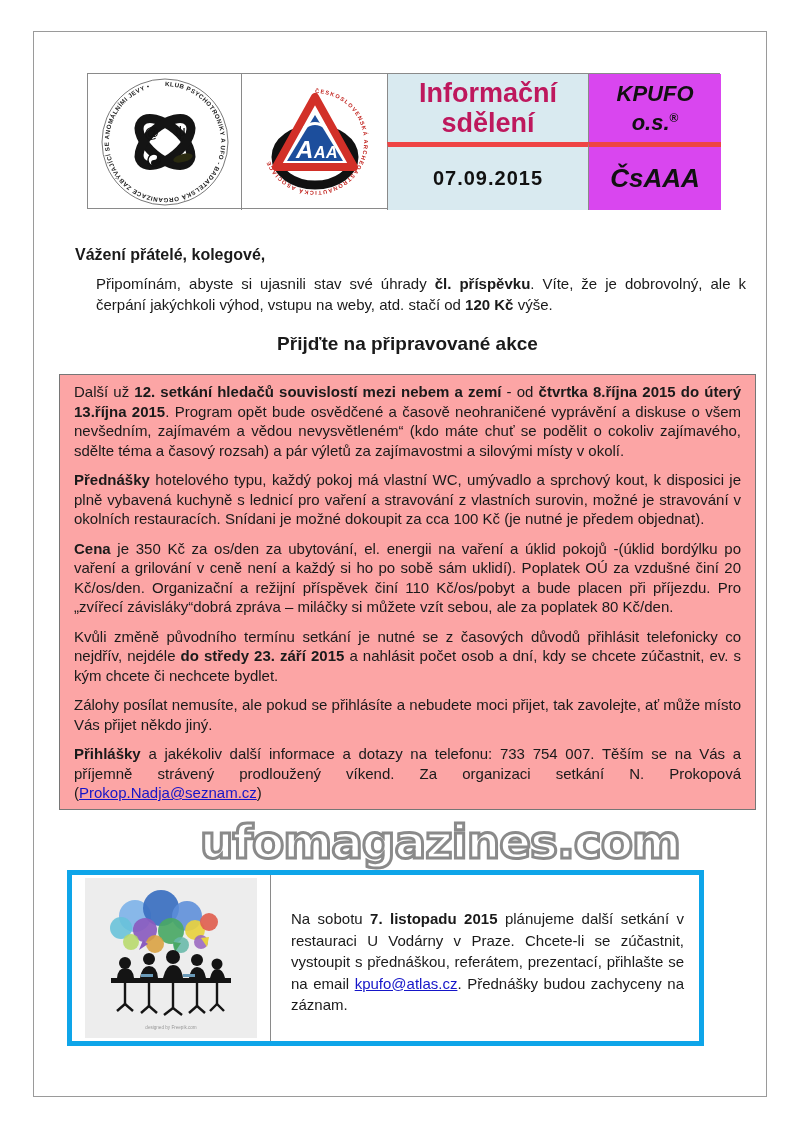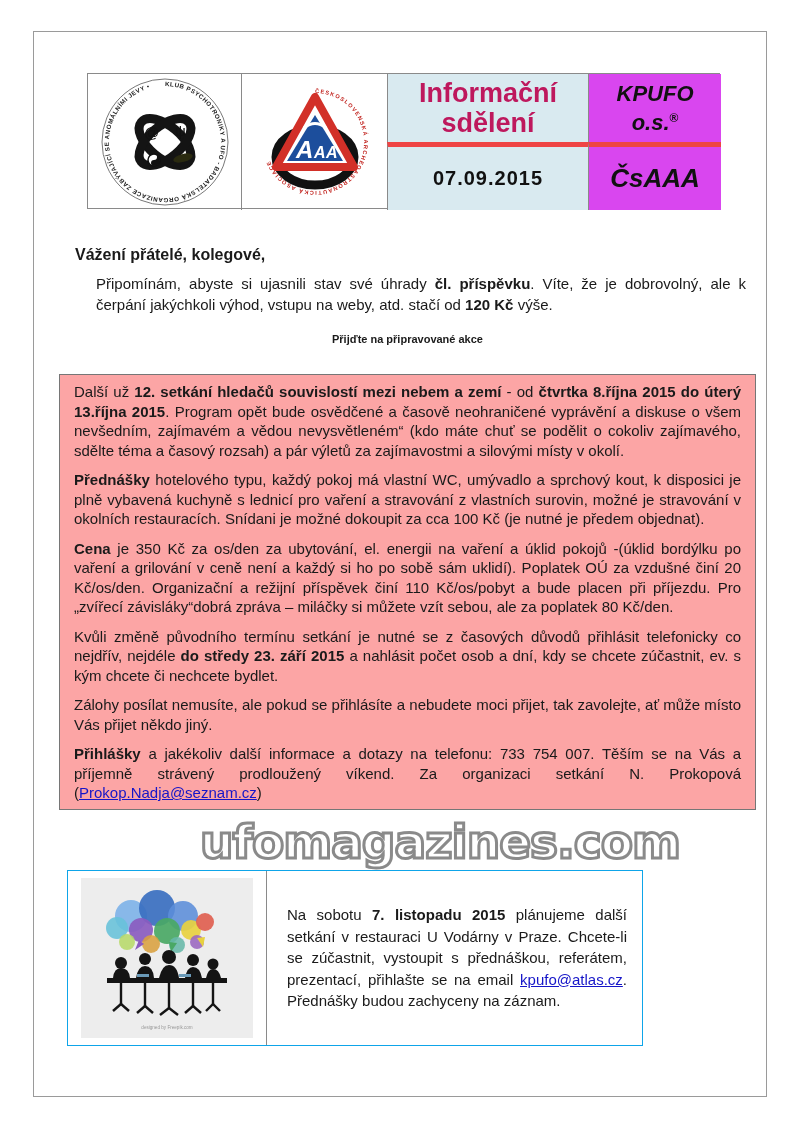--- a/index.html
+++ b/index.html
@@ -24,39 +24,39 @@
   .cell-date { font-weight:bold; font-size:20px; letter-spacing:1px; color:#111; }
   .cell-org { flex-direction:column; font-weight:bold; font-style:italic; font-size:22px; line-height:25px; color:#111; }
   .cell-org sup { font-size:12px; font-style:normal; }
   .cell-org2 { font-weight:bold; font-style:italic; font-size:26px; color:#111; }
 
   
   .salutation { position:absolute; left:75px; top:246px; font-size:16px; font-weight:bold; }
   .intro-para { position:absolute; left:75px; top:273px; width:650px; font-size:15px;
     line-height:21px; text-align:justify;margin-left:21px; }
   .cta-heading { position:absolute; left:60px; top:333px; width:695px; text-align:center;
-    font-size:11px; font-weight:bold; }
+    font-size:19px; font-weight:bold; }
 
   
   .main-box { position:absolute; left:59px; top:374px; width:697px;
     border:1px solid #767676; padding:7px 14px 6px 14px; background:#fca5a5; }
   .main-box p { font-size:15px; line-height:19.5px; text-align:justify; margin-bottom:10px; }
   .main-box p:last-child { margin-bottom:0; }
   .b { font-weight:bold; }
   .link { color:#1515c8; text-decoration:underline; cursor:pointer; }
 
   
   .watermark { position:absolute; left:140px; top:814px; width:540px; text-align:right;
     font-size:47px; font-weight:bold; letter-spacing:-1px; z-index:6;
     color:rgba(255,255,255,0.28); -webkit-text-stroke:3px rgba(112,112,112,0.82);
     font-family:"DejaVu Sans", sans-serif; pointer-events:none; }
 
   
-  .bottom-table { position:absolute; left:67px; top:870px; width:576px; height:176px;
-    display:grid; grid-template-columns:198px 1fr; border:1px solid #0ea5e9; background:#fff; }
+  .bottom-table { position:absolute; left:67px; top:870px; width:637px; height:176px;
+    display:grid; grid-template-columns:198px 1fr; border:5px solid #0ea5e9; background:#fff; }
   .bottom-left { display:flex; align-items:center; justify-content:center; }
   .bottom-right { border-left:1px solid #8a8a8a; padding:33px 15px 0 20px; }
   .bottom-right p { font-size:15px; line-height:21.5px; text-align:justify; }
 </style>
 </head>
 <body>
 
 <div class="page-border"></div>
 
 <div class="header-table">

